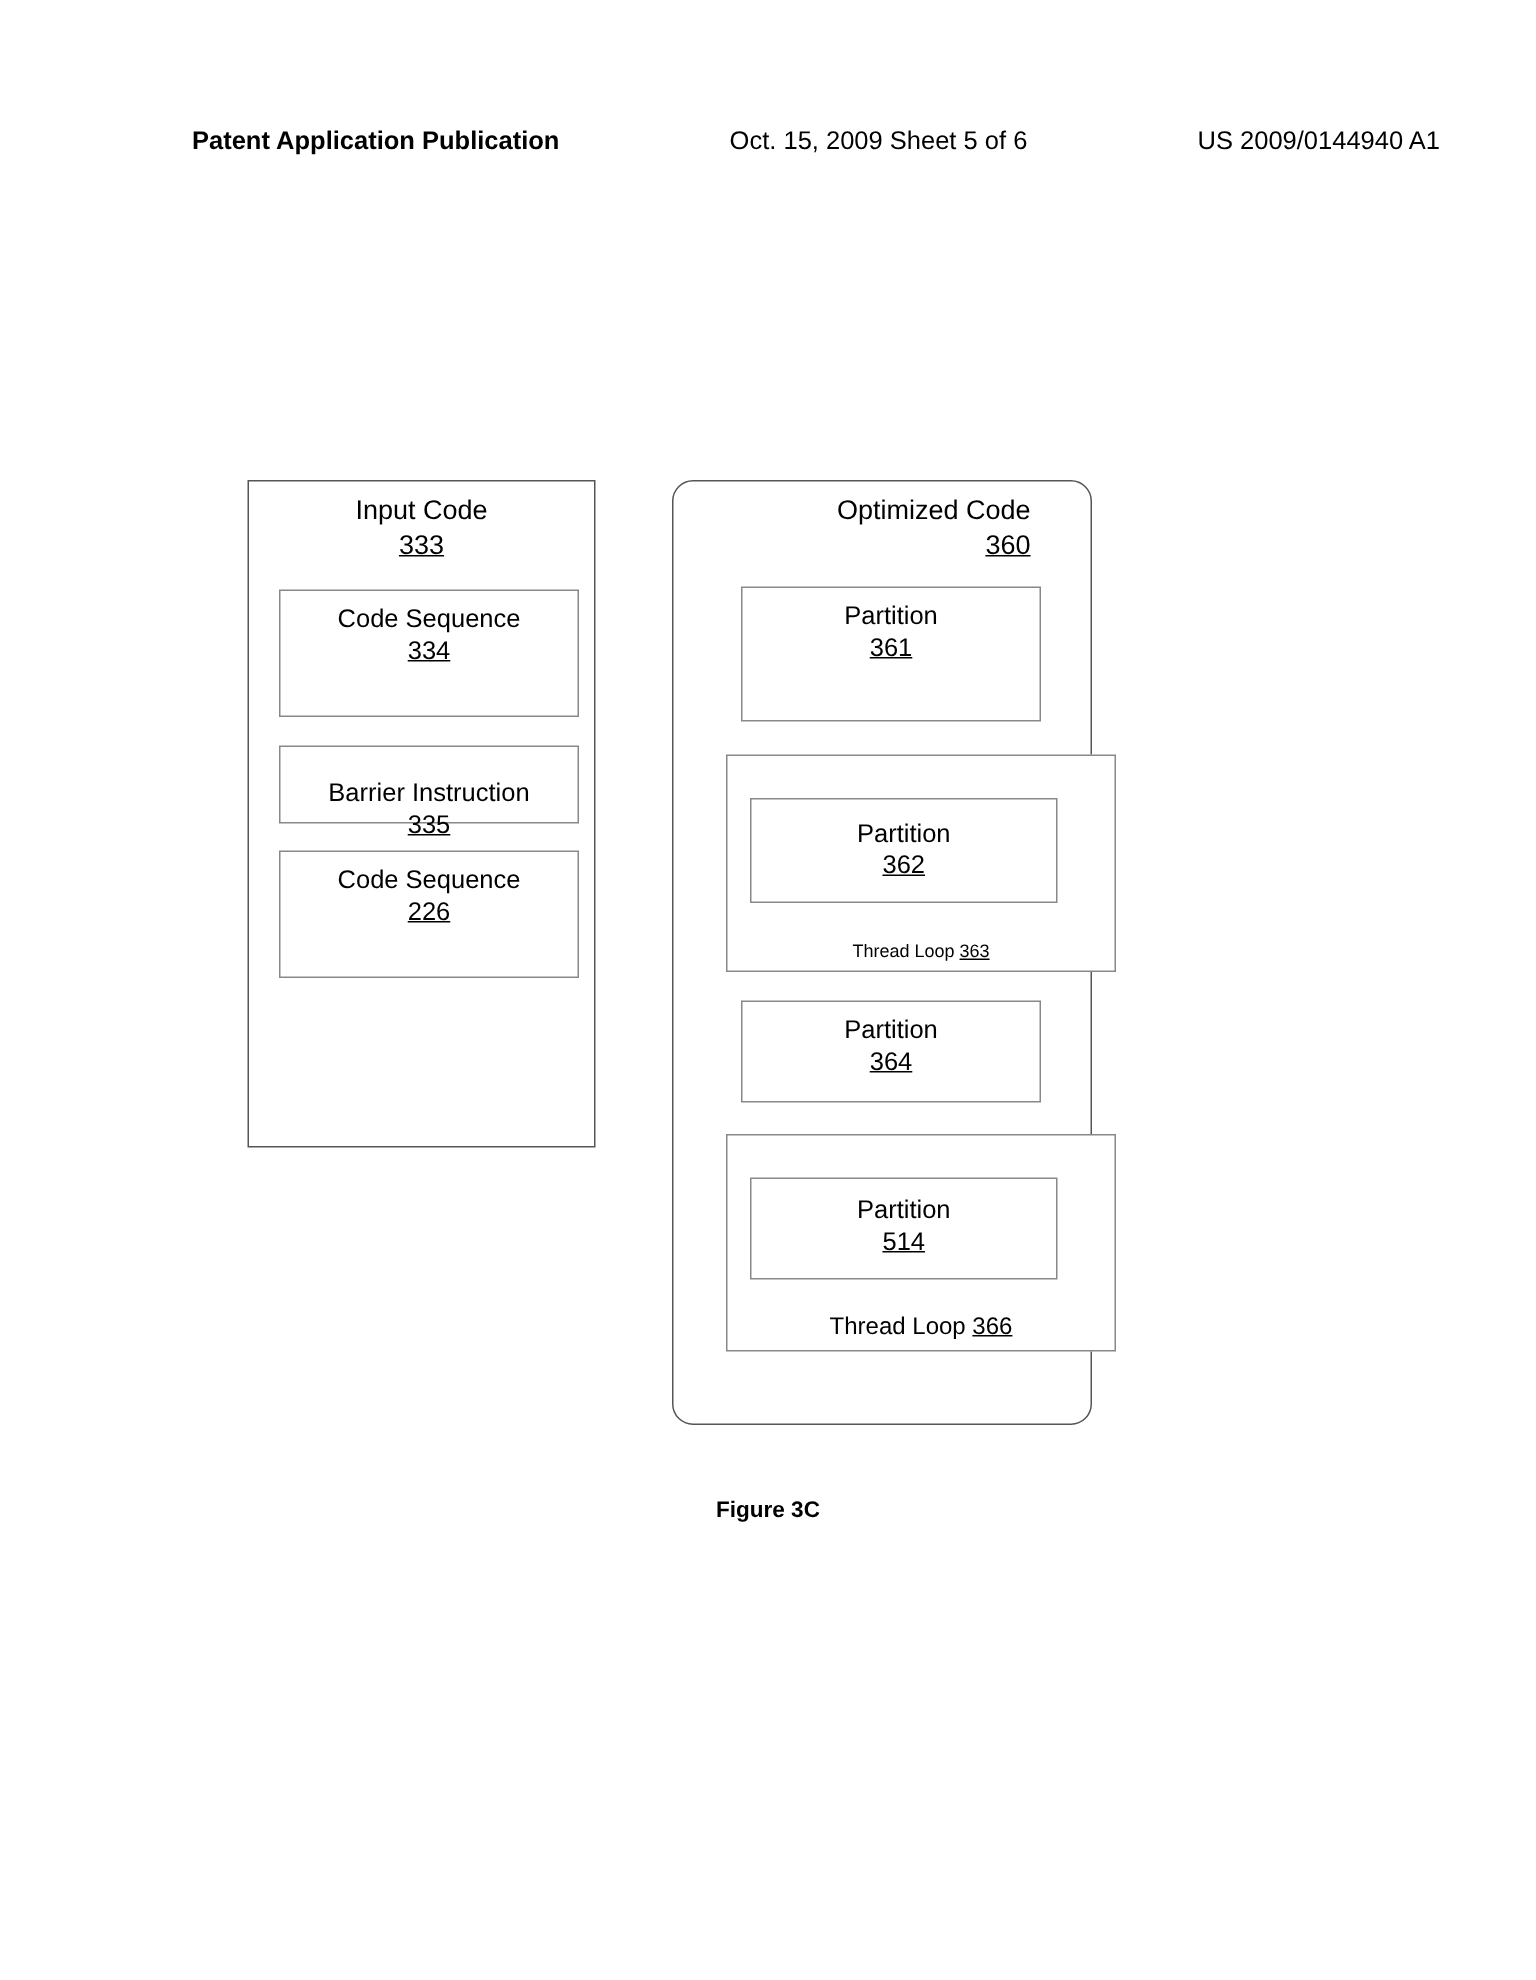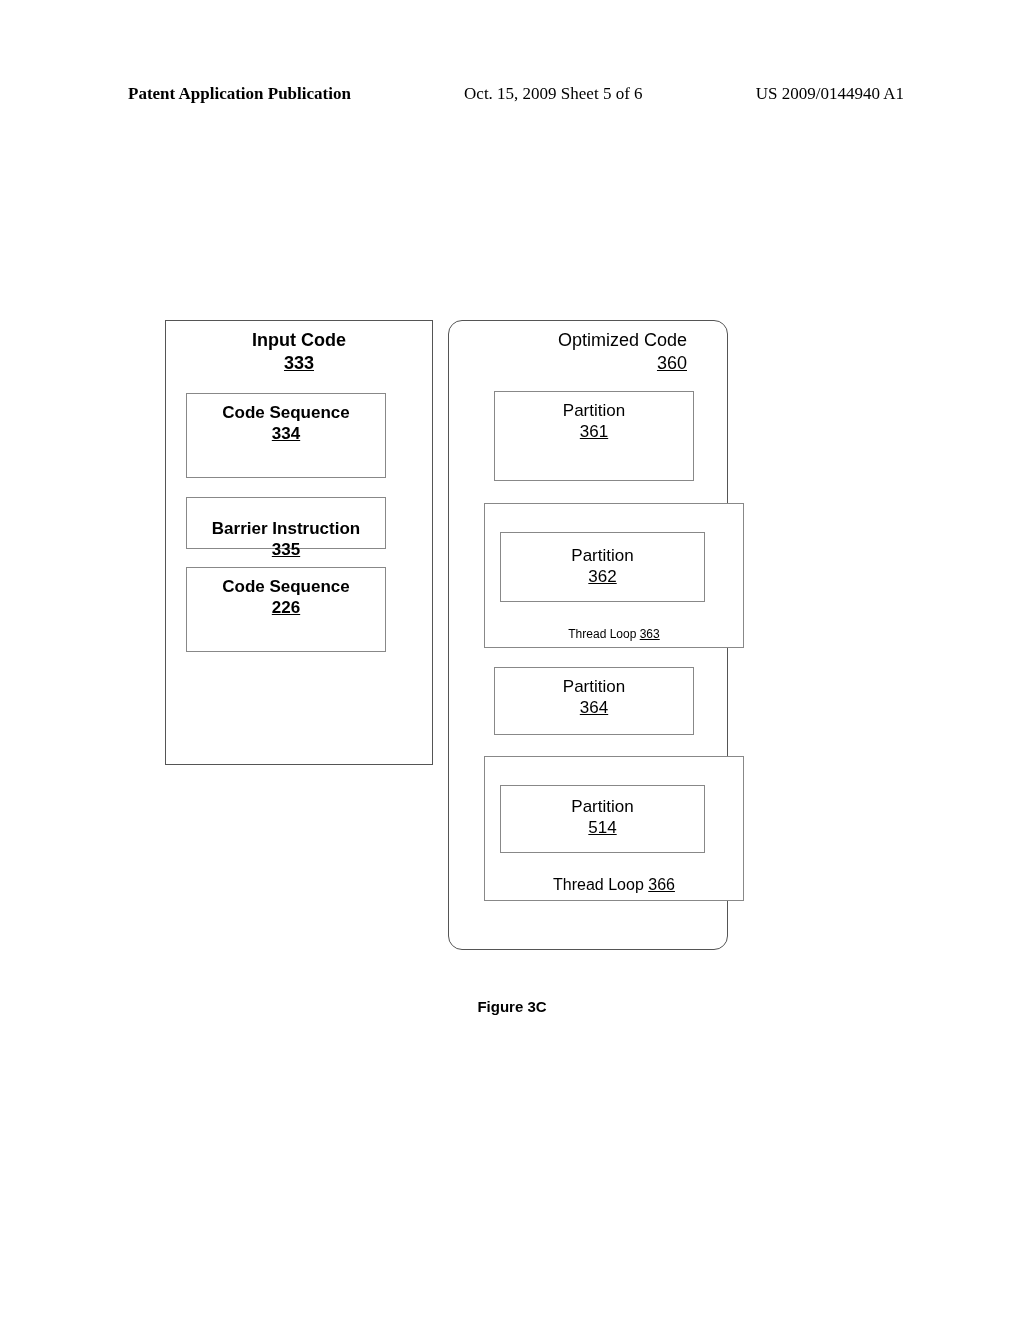--- a/index.html
+++ b/index.html
@@ -9,25 +9,24 @@
     background: #fff;
     font-family: Arial, Helvetica, sans-serif;
     color: #000;
     position: relative;
   }
   .header {
     position: absolute;
     top: 84px;
     left: 0;
     width: 100%;
-    padding: 0 120px 0 128px;
+    padding: 0 64px 0 128px;
     display: flex;
     justify-content: space-between;
     font-size: 17px;
-    font-family: Liberation Serif, serif;
   }
   .header-left { font-weight: bold; }
   .header-center { }
   .header-right { }
 
   .diagram-area {
     position: absolute;
     top: 320px;
     left: 0;
     width: 100%;
@@ -37,23 +36,22 @@
   .box {
     position: absolute;
     border: 1px solid #555;
     background: #fff;
   }
 
   
   .input-code {
     left: 165px;
     top: 0;
-    width: 268px;
+    width: 232px;
     height: 445px;
-    font-weight: bold;
   }
   .title-block {
     text-align: center;
     font-size: 18px;
     line-height: 1.25;
     padding: 8px 6px 10px 6px;
   }
   .refnum { text-decoration: underline; }
 
   .inner-box {

